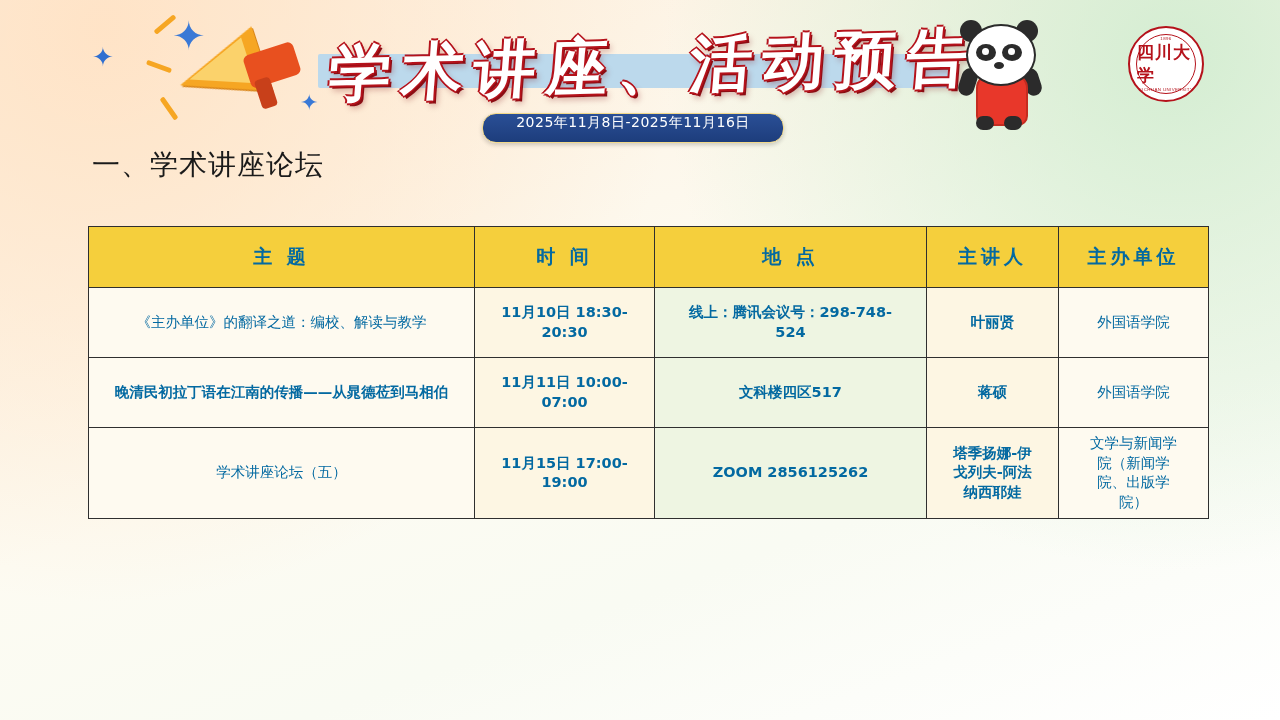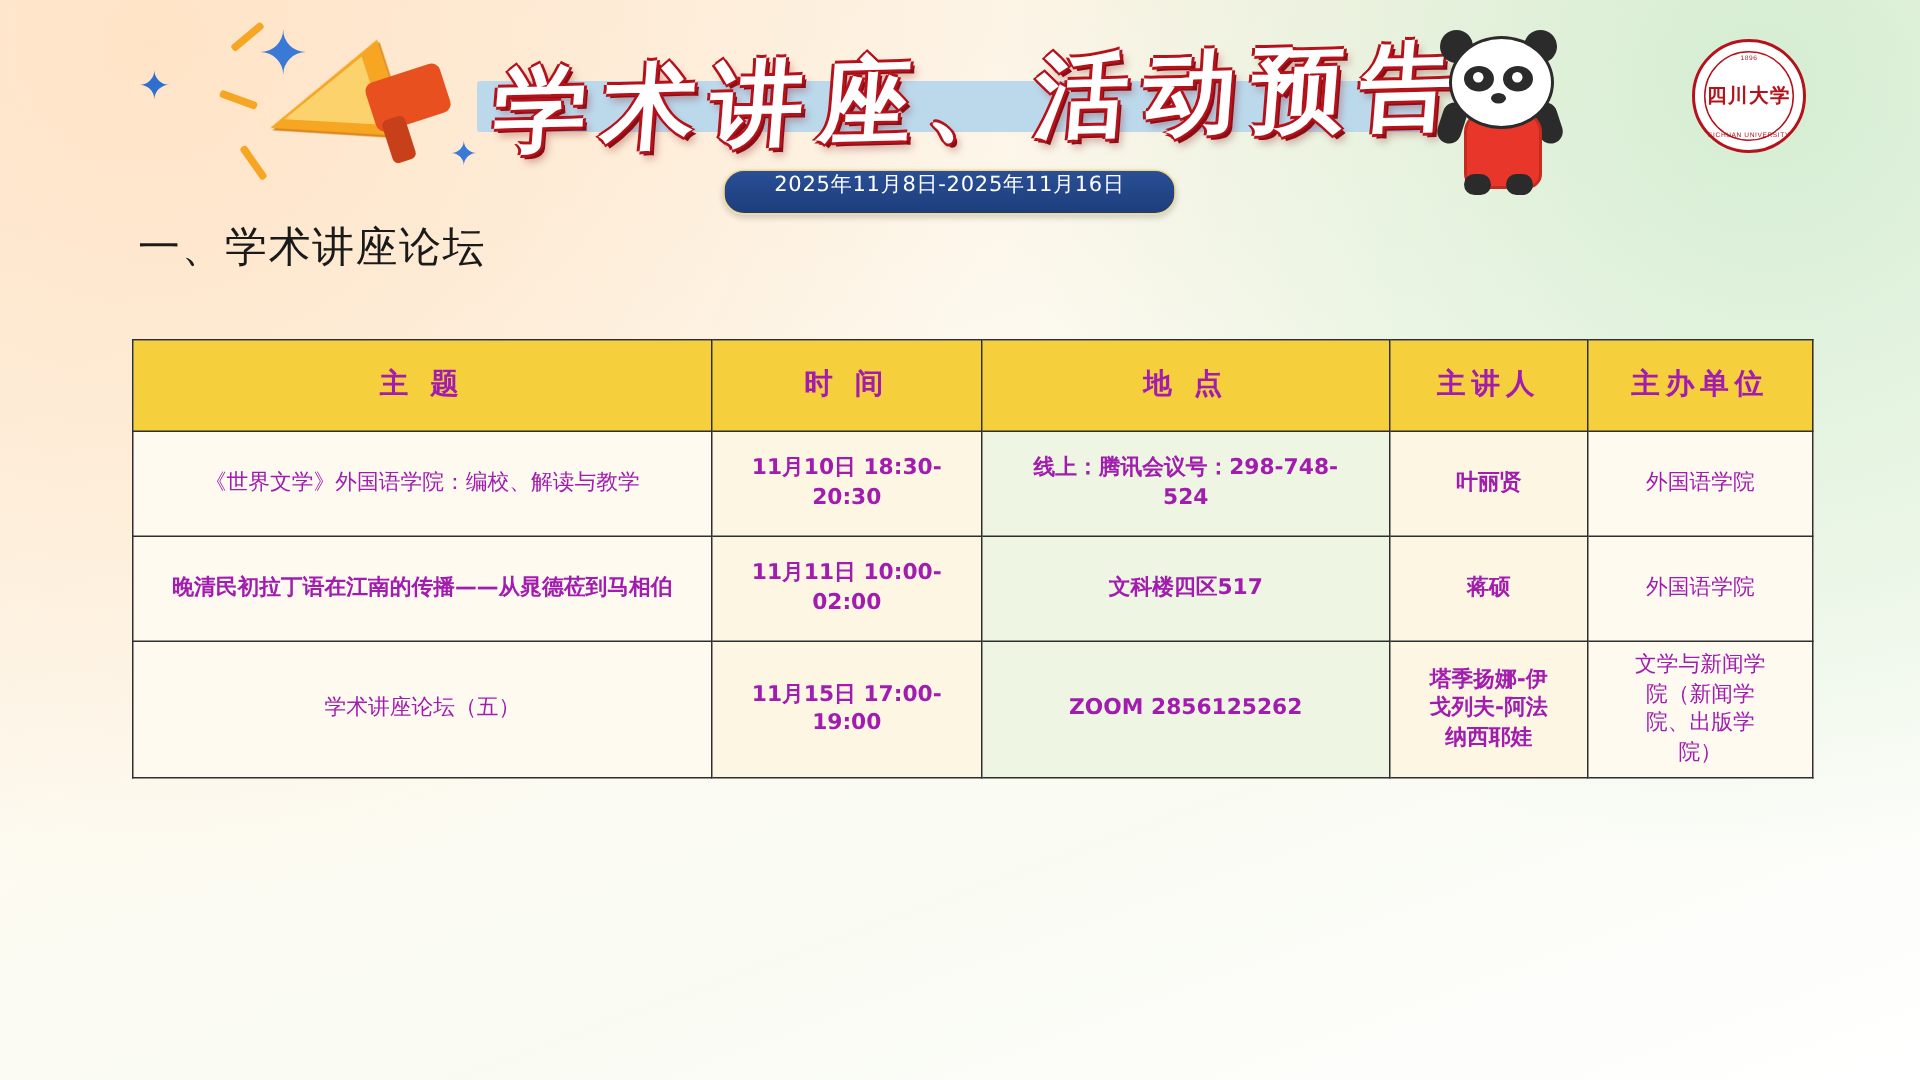--- a/index.html
+++ b/index.html
@@ -173,21 +173,21 @@
     position: absolute; left: 1128px; top: 26px; width: 72px; height: 72px;
     border: 2px solid #b5121b; border-radius: 50%;
     background: #ffffff;
     display: flex; align-items: center; justify-content: center;
   }
   .seal-inner {
     width: 58px; height: 58px; border: 1px solid #b5121b; border-radius: 50%;
     position: relative; display: flex; align-items: center; justify-content: center;
   }
   .seal-cn {
-    color: #b5121b; font-size: 13px; font-weight: 700; letter-spacing: 1px;
+    color: #b5121b; font-size: 17px; font-weight: 700; letter-spacing: 1px;
     font-family: "DejaVu Serif", "Liberation Serif", serif;
   }
   .seal-en {
     position: absolute; bottom: 1px; left: 0; width: 100%; text-align: center;
     color: #b5121b; font-size: 4.4px; letter-spacing: 0.4px;
   }
   .seal-top {
     position: absolute; top: 1px; left: 0; width: 100%; text-align: center;
     color: #b5121b; font-size: 4.4px; letter-spacing: 0.4px;
   }
@@ -214,21 +214,21 @@
     border-collapse: collapse;
     width: 1120px;
     table-layout: fixed;
     font-family: "DejaVu Sans", "Liberation Sans", sans-serif;
   }
   table.schedule th, table.schedule td {
     border: 1px solid #2f2f2f;
     text-align: center;
     vertical-align: middle;
     font-size: 14.5px;
-    color: #a21caf;
+    color: #0369a1;
     padding: 6px 24px;
     line-height: 1.35;
   }
   table.schedule thead th {
     background: #f5cf3c;
     height: 48px;
     font-size: 19px;
     font-weight: 700;
     letter-spacing: 4px;
   }
@@ -318,29 +318,29 @@
         <tr>
           <th>主 题</th>
           <th>时 间</th>
           <th>地 点</th>
           <th>主讲人</th>
           <th>主办单位</th>
         </tr>
       </thead>
       <tbody>
         <tr>
-          <td class="c-topic">《世界文学》外国语学院：编校、解读与教学</td>
+          <td class="c-topic">《主办单位》的翻译之道：编校、解读与教学</td>
           <td class="c-time">11月10日 18:30-20:30</td>
           <td class="c-place bold">线上：腾讯会议号：298-748-524</td>
           <td class="c-speaker">叶丽贤</td>
           <td class="c-host">外国语学院</td>
         </tr>
         <tr>
           <td class="c-topic bold">晚清民初拉丁语在江南的传播——从晁德莅到马相伯</td>
-          <td class="c-time">11月11日 10:00-02:00</td>
+          <td class="c-time">11月11日 10:00-07:00</td>
           <td class="c-place bold">文科楼四区517</td>
           <td class="c-speaker">蒋硕</td>
           <td class="c-host">外国语学院</td>
         </tr>
         <tr>
           <td class="c-topic">学术讲座论坛（五）</td>
           <td class="c-time">11月15日 17:00-19:00</td>
           <td class="c-place bold">ZOOM 2856125262</td>
           <td class="c-speaker align-left">塔季扬娜-伊戈列夫-阿法纳西耶娃</td>
           <td class="c-host align-left">文学与新闻学院（新闻学院、出版学院）</td>

